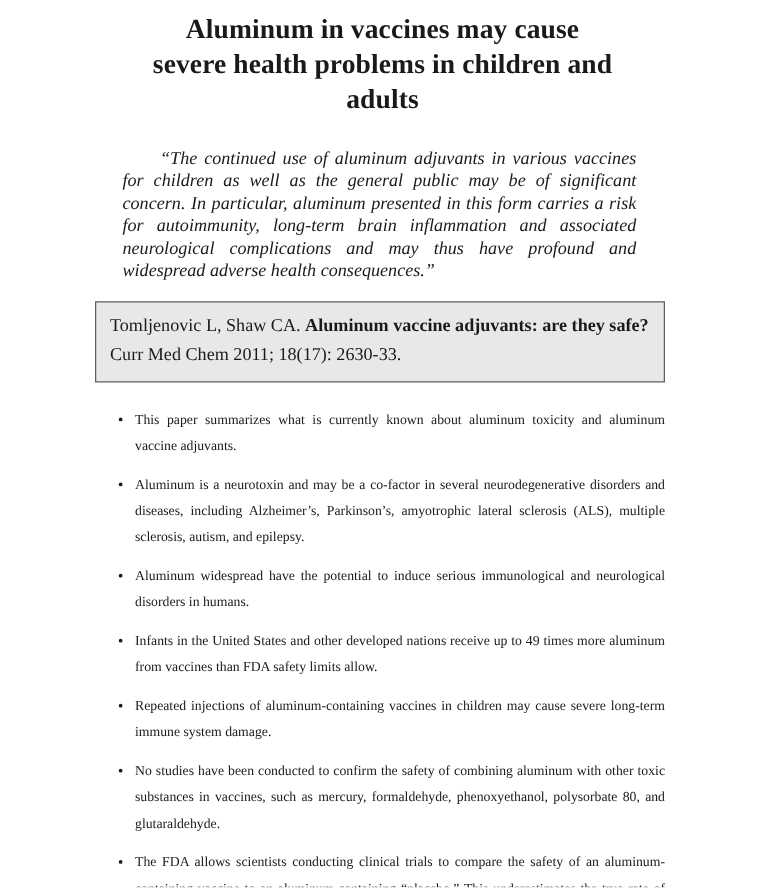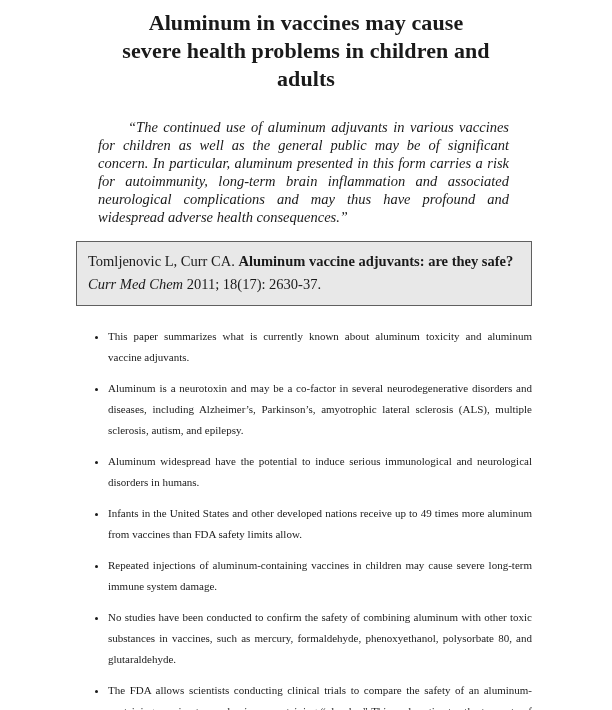--- a/index.html
+++ b/index.html
@@ -32,21 +32,21 @@
   }
   .citation-box {
     margin: 15px 29px 0 25px;
     background: var(--citation-box-bg, #e8e8e8);
     border: 1.5px solid var(--citation-box-border, #606060);
     padding: 8px 11px 9px;
     font-size: 14.5px;
     line-height: 23px;
   }
   .citation-box .bold { font-weight: bold; text-align: center; }
-  .citation-box .italic { font-style: italic; }
+  .citation-box .italic { }
   .bullets {
     margin: 20px 29px 0 0;
     padding-left: 57px;
     list-style: disc outside;
   }
   .bullets li {
     margin-bottom: 10px;
     font-size: 11px;
     line-height: 21px;
     text-align: justify;
@@ -54,21 +54,21 @@
 </style>
 </head>
 <body>
 
 <div class="page">
 
   <h1 class="title">Aluminum in vaccines may cause severe health problems in children and adults</h1>
 
   <p class="quote">“The continued use of aluminum adjuvants in various vaccines for children as well as the general public may be of significant concern. In particular, aluminum presented in this form carries a risk for autoimmunity, long-term brain inflammation and associated neurological complications and may thus have profound and widespread adverse health consequences.”</p>
 
-  <div class="citation-box"><span>Tomljenovic L, Curr CA. </span><span class="bold">Aluminum vaccine adjuvants: are they safe?</span><span class="italic"> Curr Med Chem </span><span>2011; 18(17): 2630-37.</span></div>
+  <div class="citation-box"><span>Tomljenovic L, Shaw CA. </span><span class="bold">Aluminum vaccine adjuvants: are they safe?</span><span class="italic"> Curr Med Chem </span><span>2011; 18(17): 2630-33.</span></div>
 
   <ul class="bullets">
     <li>This paper summarizes what is currently known about aluminum toxicity and aluminum vaccine adjuvants.</li>
     <li>Aluminum is a neurotoxin and may be a co-factor in several neurodegenerative disorders and diseases, including Alzheimer’s, Parkinson’s, amyotrophic lateral sclerosis (ALS), multiple sclerosis, autism, and epilepsy.</li>
     <li>Aluminum widespread have the potential to induce serious immunological and neurological disorders in humans.</li>
     <li>Infants in the United States and other developed nations receive up to 49 times more aluminum from vaccines than FDA safety limits allow.</li>
     <li>Repeated injections of aluminum-containing vaccines in children may cause severe long-term immune system damage.</li>
     <li>No studies have been conducted to confirm the safety of combining aluminum with other toxic substances in vaccines, such as mercury, formaldehyde, phenoxyethanol, polysorbate 80, and glutaraldehyde.</li>
     <li>The FDA allows scientists conducting clinical trials to compare the safety of an aluminum-containing vaccine to an aluminum-containing “placebo.” This underestimates the true rate of adverse vaccine reactions.</li>
 

